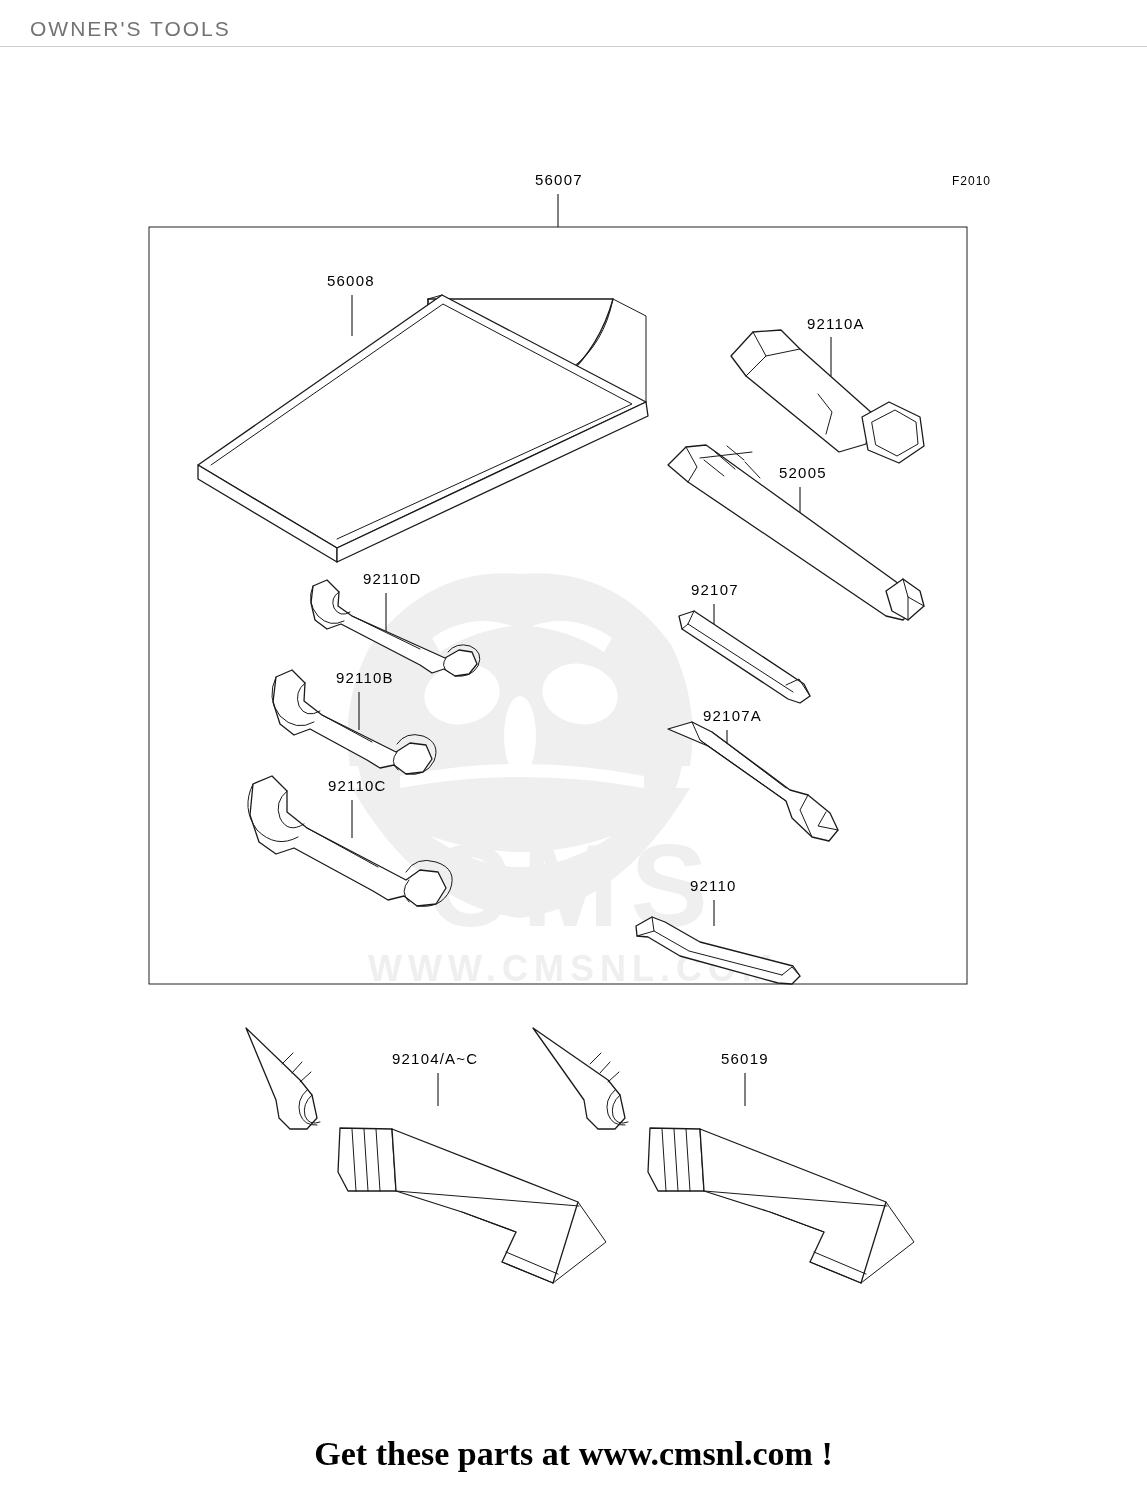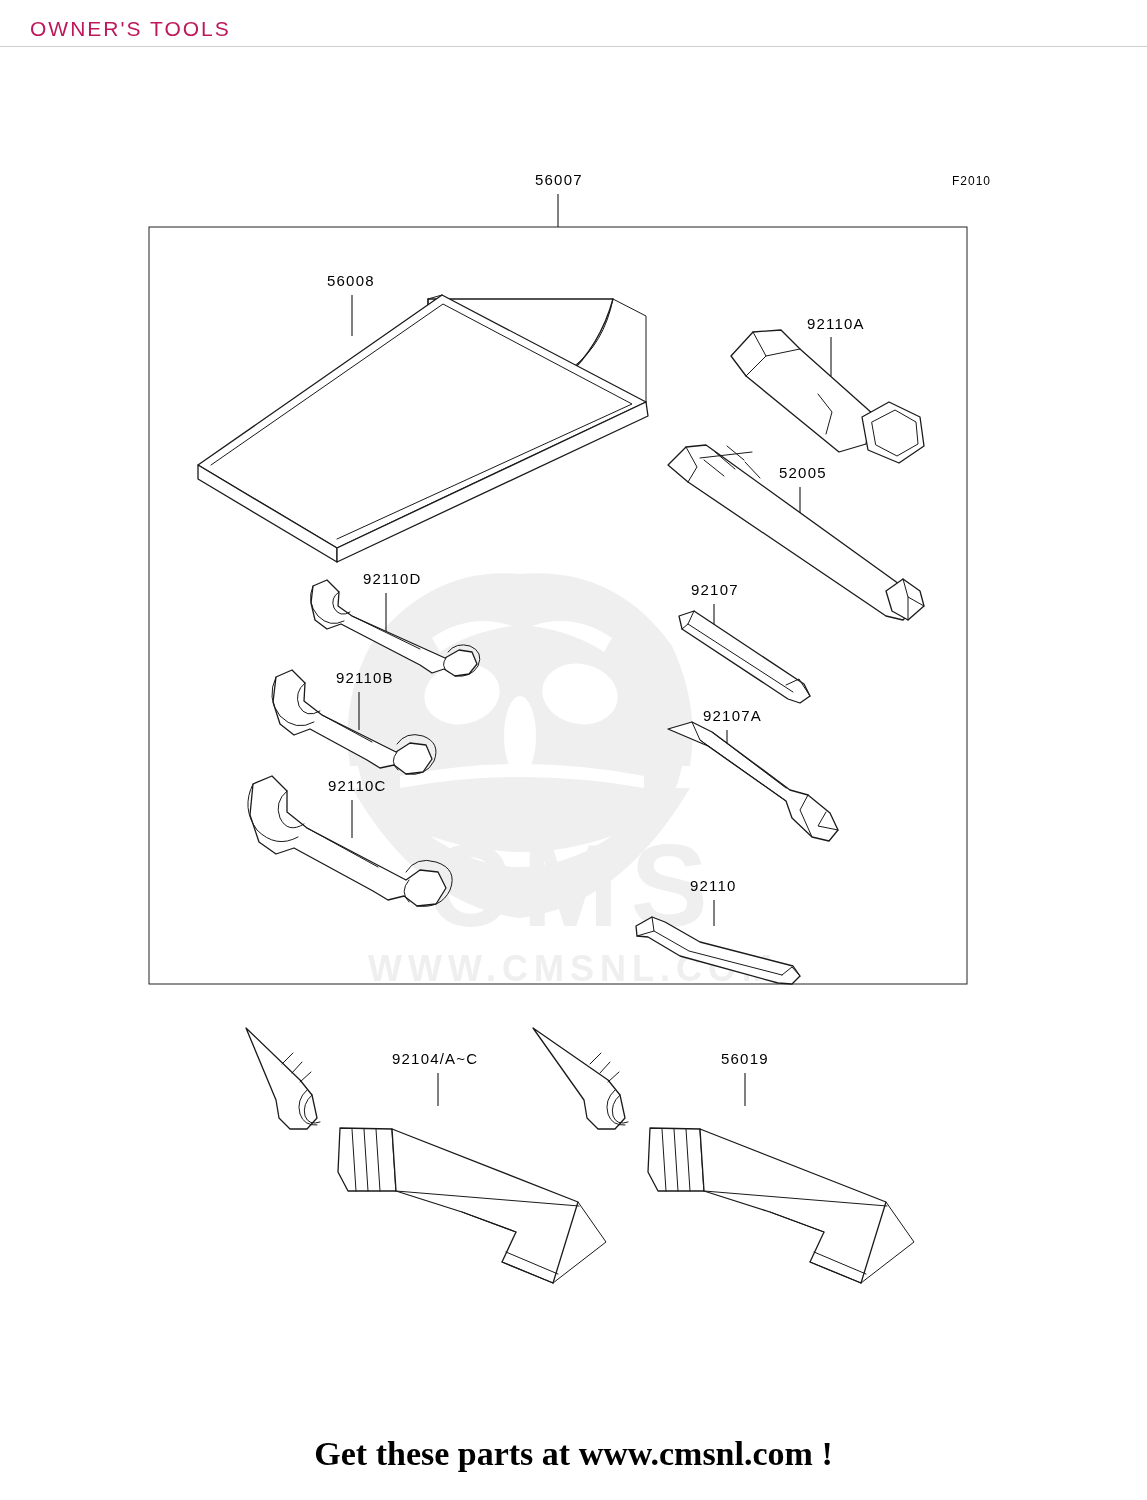--- a/index.html
+++ b/index.html
@@ -14,21 +14,21 @@
     font-family: "Liberation Sans", sans-serif;
     color: #000;
     overflow: hidden;
   }
   .page-title {
     position: absolute;
     left: 30px;
     top: 17px;
     font-size: 21px;
     letter-spacing: 2px;
-    color: #be185d;
+    color: #737373;
     font-family: "Liberation Sans", sans-serif;
   }
   .title-rule {
     position: absolute;
     left: 0;
     top: 46px;
     width: 1147px;
     height: 1px;
     background: #cfcfcf;
   }

